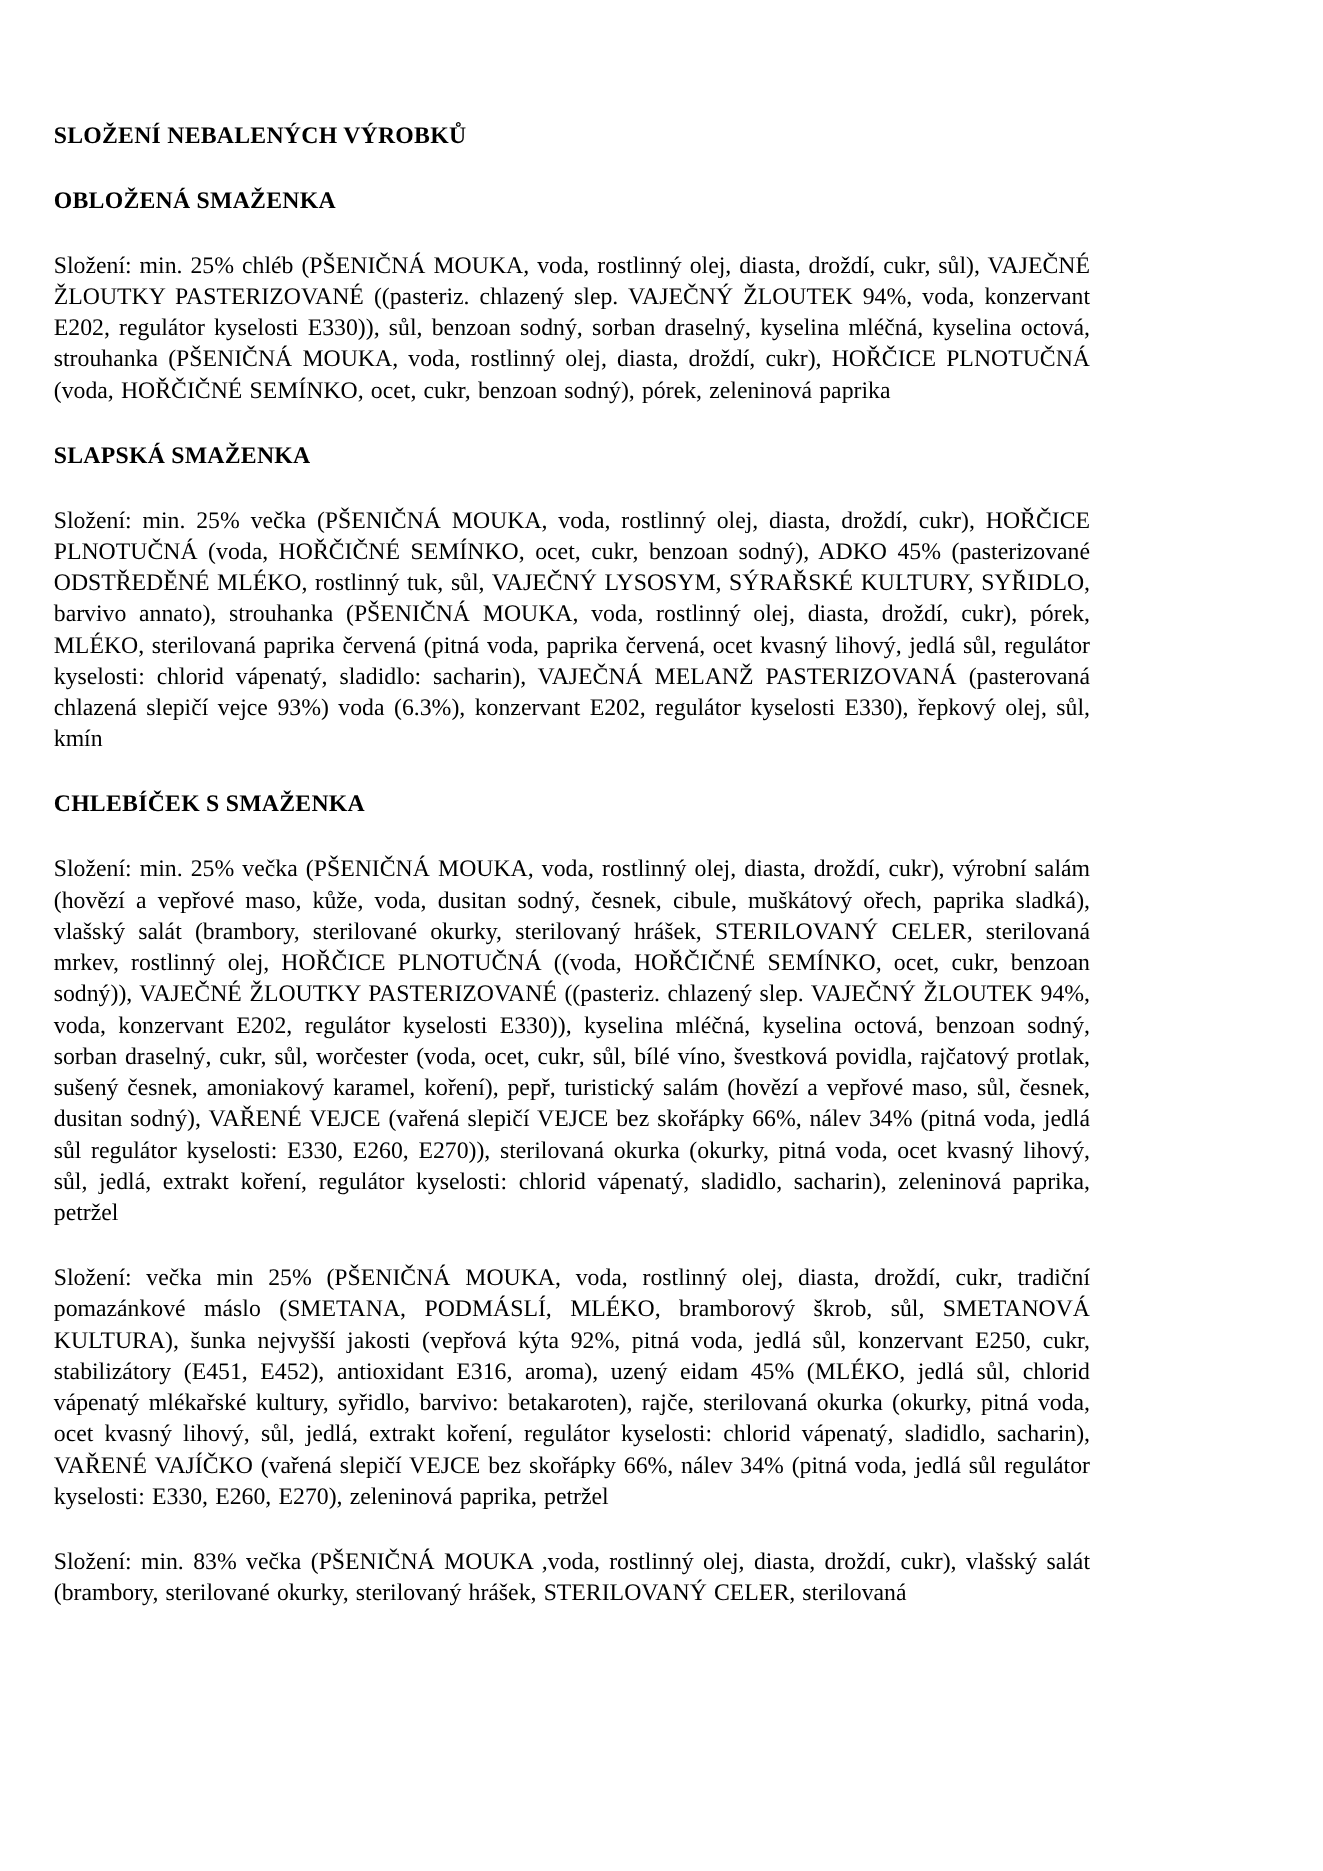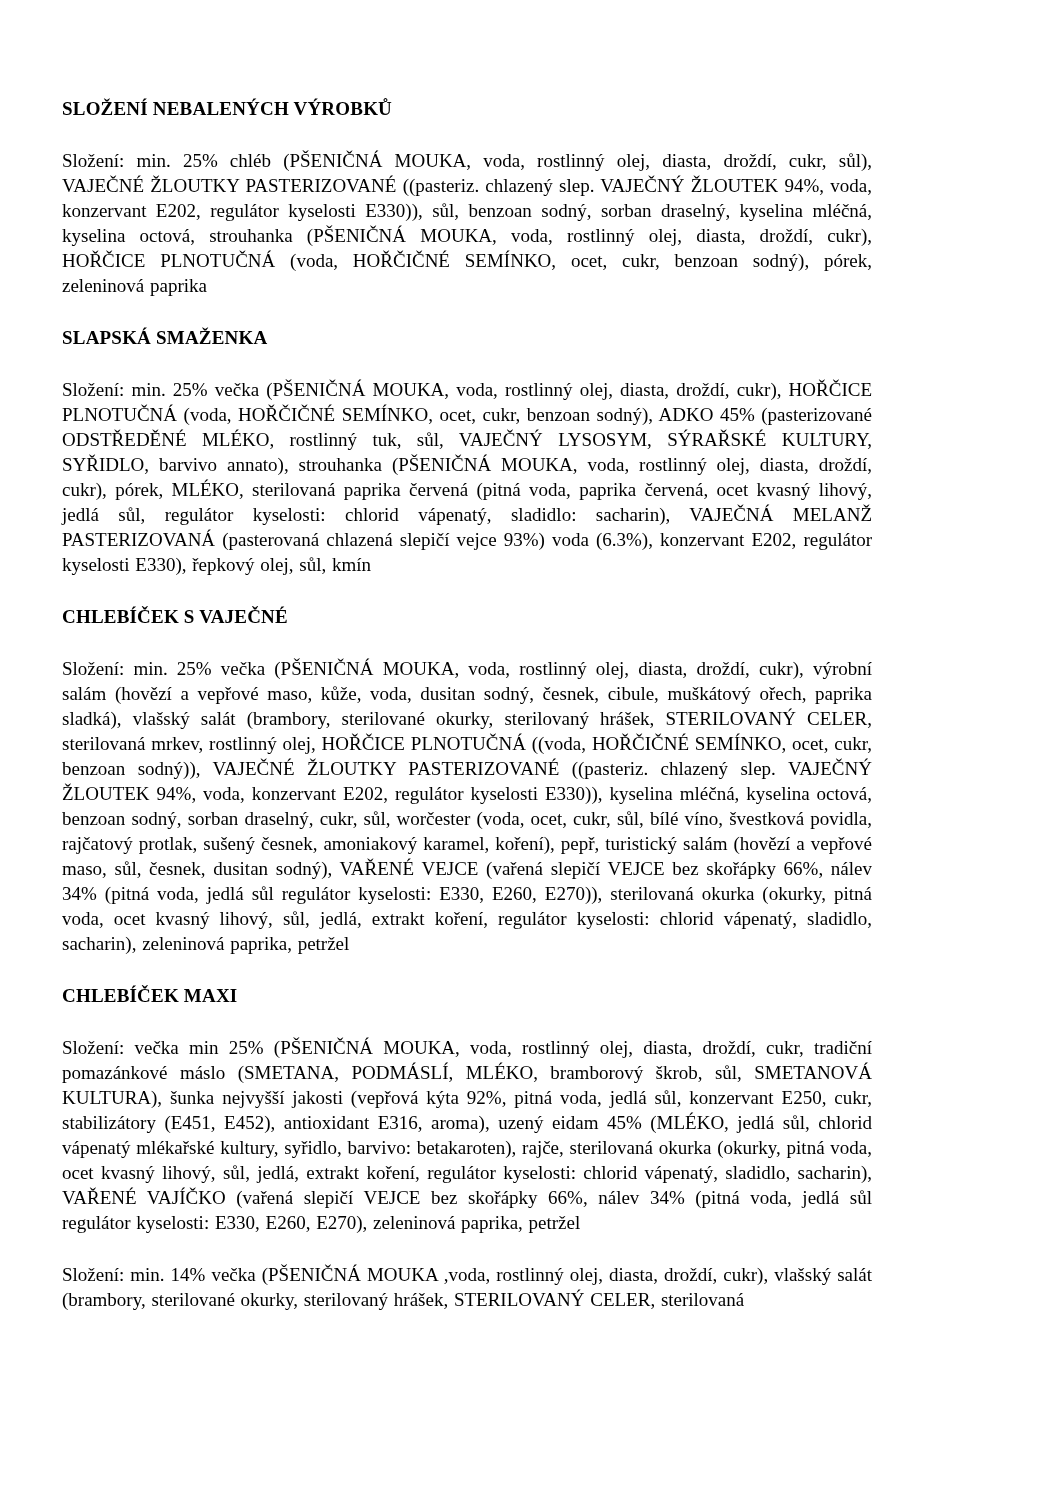--- a/index.html
+++ b/index.html
@@ -7,21 +7,21 @@
     padding: 0;
     background: #ffffff;
   }
   .page {
     position: relative;
     width: 972px;
     height: 1497px;
     background: #ffffff;
     color: #000000;
     box-sizing: border-box;
-    padding: 96px 100px 0 62px;
+    padding: 96px 100px 0 43px;
     overflow: hidden;
     font-family: "Liberation Serif", "DejaVu Serif", serif;
     font-size: 19px;
     line-height: 25px;
   }
   .doc-title {
     font-size: 19px;
     font-weight: bold;
     margin: 0 0 27px 0;
     letter-spacing: 0.2px;
@@ -39,35 +39,35 @@
   }
 </style>
 </head>
 <body>
 
 <div class="page">
 
   <h1 class="doc-title">SLOŽENÍ NEBALENÝCH VÝROBKŮ</h1>
 
   <section>
+    <h2 class="section-heading">OBLOŽENÁ SMAŽENKA</h2>
     <p class="section-body">Složení: min. 25% chléb (PŠENIČNÁ MOUKA, voda, rostlinný olej, diasta, droždí, cukr, sůl), VAJEČNÉ ŽLOUTKY PASTERIZOVANÉ ((pasteriz. chlazený slep. VAJEČNÝ ŽLOUTEK 94%, voda, konzervant E202, regulátor kyselosti E330)), sůl, benzoan sodný, sorban draselný, kyselina mléčná, kyselina octová, strouhanka (PŠENIČNÁ MOUKA, voda, rostlinný olej, diasta, droždí, cukr), HOŘČICE PLNOTUČNÁ (voda, HOŘČIČNÉ SEMÍNKO, ocet, cukr, benzoan sodný), pórek, zeleninová paprika</p>
   </section>
 
   <section>
     <h2 class="section-heading">SLAPSKÁ SMAŽENKA</h2>
     <p class="section-body">Složení: min. 25% večka (PŠENIČNÁ MOUKA, voda, rostlinný olej, diasta, droždí, cukr), HOŘČICE PLNOTUČNÁ (voda, HOŘČIČNÉ SEMÍNKO, ocet, cukr, benzoan sodný), ADKO 45% (pasterizované ODSTŘEDĚNÉ MLÉKO, rostlinný tuk, sůl, VAJEČNÝ LYSOSYM, SÝRAŘSKÉ KULTURY, SYŘIDLO, barvivo annato), strouhanka (PŠENIČNÁ MOUKA, voda, rostlinný olej, diasta, droždí, cukr), pórek, MLÉKO, sterilovaná paprika červená (pitná voda, paprika červená, ocet kvasný lihový, jedlá sůl, regulátor kyselosti: chlorid vápenatý, sladidlo: sacharin), VAJEČNÁ MELANŽ PASTERIZOVANÁ (pasterovaná chlazená slepičí vejce 93%) voda (6.3%), konzervant E202, regulátor kyselosti E330), řepkový olej, sůl, kmín</p>
   </section>
 
   <section>
-    <h2 class="section-heading">CHLEBÍČEK S VAJEČNÉ</h2>
+    <h2 class="section-heading">CHLEBÍČEK S SMAŽENKA</h2>
     <p class="section-body">Složení: min. 25% večka (PŠENIČNÁ MOUKA, voda, rostlinný olej, diasta, droždí, cukr), výrobní salám (hovězí a vepřové maso, kůže, voda, dusitan sodný, česnek, cibule, muškátový ořech, paprika sladká), vlašský salát (brambory, sterilované okurky, sterilovaný hrášek, STERILOVANÝ CELER, sterilovaná mrkev, rostlinný olej, HOŘČICE PLNOTUČNÁ ((voda, HOŘČIČNÉ SEMÍNKO, ocet, cukr, benzoan sodný)), VAJEČNÉ ŽLOUTKY PASTERIZOVANÉ ((pasteriz. chlazený slep. VAJEČNÝ ŽLOUTEK 94%, voda, konzervant E202, regulátor kyselosti E330)), kyselina mléčná, kyselina octová, benzoan sodný, sorban draselný, cukr, sůl, worčester (voda, ocet, cukr, sůl, bílé víno, švestková povidla, rajčatový protlak, sušený česnek, amoniakový karamel, koření), pepř, turistický salám (hovězí a vepřové maso, sůl, česnek, dusitan sodný), VAŘENÉ VEJCE (vařená slepičí VEJCE bez skořápky 66%, nálev 34% (pitná voda, jedlá sůl regulátor kyselosti: E330, E260, E270)), sterilovaná okurka (okurky, pitná voda, ocet kvasný lihový, sůl, jedlá, extrakt koření, regulátor kyselosti: chlorid vápenatý, sladidlo, sacharin), zeleninová paprika, petržel</p>
   </section>
 
   <section>
-    <h2 class="section-heading">CHLEBÍČEK MAXI</h2>
     <p class="section-body">Složení: večka min 25% (PŠENIČNÁ MOUKA, voda, rostlinný olej, diasta, droždí, cukr, tradiční pomazánkové máslo (SMETANA, PODMÁSLÍ, MLÉKO, bramborový škrob, sůl, SMETANOVÁ KULTURA), šunka nejvyšší jakosti (vepřová kýta 92%, pitná voda, jedlá sůl, konzervant E250, cukr, stabilizátory (E451, E452), antioxidant E316, aroma), uzený eidam 45% (MLÉKO, jedlá sůl, chlorid vápenatý mlékařské kultury, syřidlo, barvivo: betakaroten), rajče, sterilovaná okurka (okurky, pitná voda, ocet kvasný lihový, sůl, jedlá, extrakt koření, regulátor kyselosti: chlorid vápenatý, sladidlo, sacharin), VAŘENÉ VAJÍČKO (vařená slepičí VEJCE bez skořápky 66%, nálev 34% (pitná voda, jedlá sůl regulátor kyselosti: E330, E260, E270), zeleninová paprika, petržel</p>
   </section>
 
   <section>
-    <p class="section-body">Složení: min. 14% večka (PŠENIČNÁ MOUKA ,voda, rostlinný olej, diasta, droždí, cukr), vlašský salát (brambory, sterilované okurky, sterilovaný hrášek, STERILOVANÝ CELER, sterilovaná</p>
+    <p class="section-body">Složení: min. 83% večka (PŠENIČNÁ MOUKA ,voda, rostlinný olej, diasta, droždí, cukr), vlašský salát (brambory, sterilované okurky, sterilovaný hrášek, STERILOVANÝ CELER, sterilovaná</p>
   </section>
 
 </div>
 
 </body></html>

